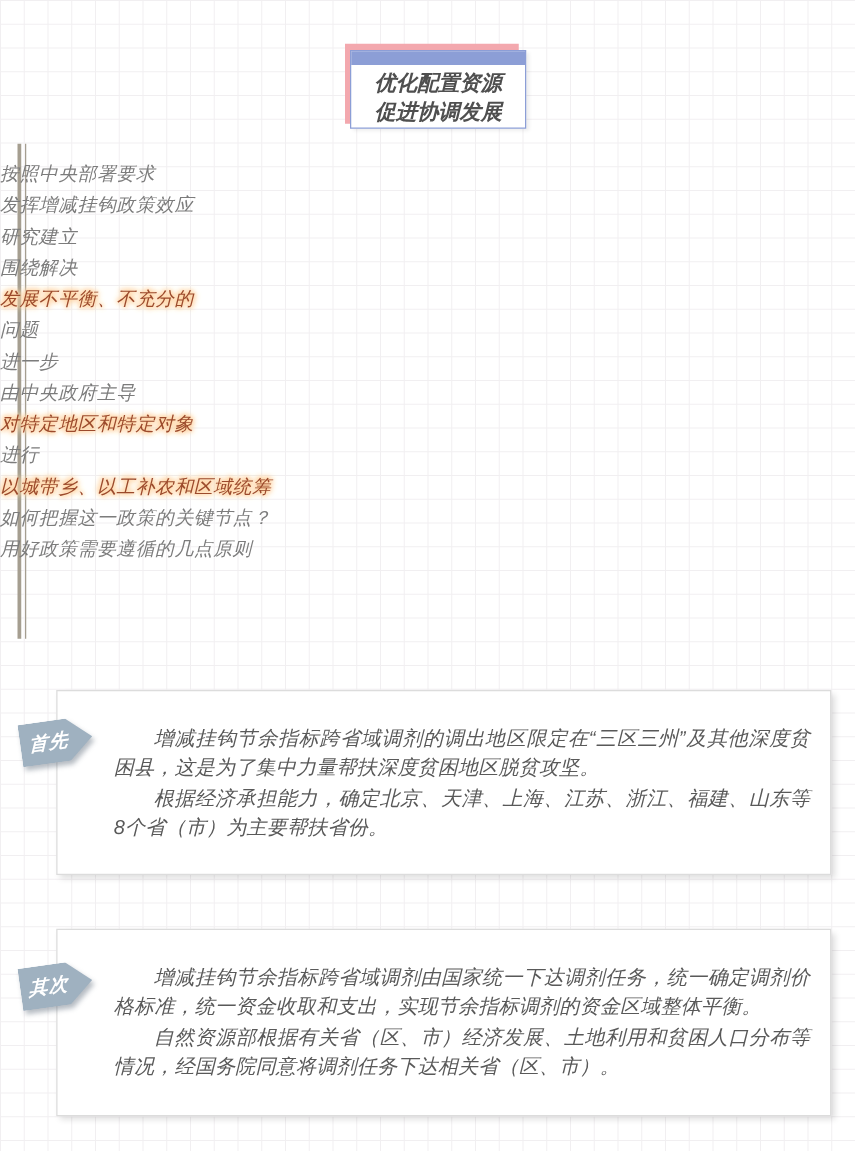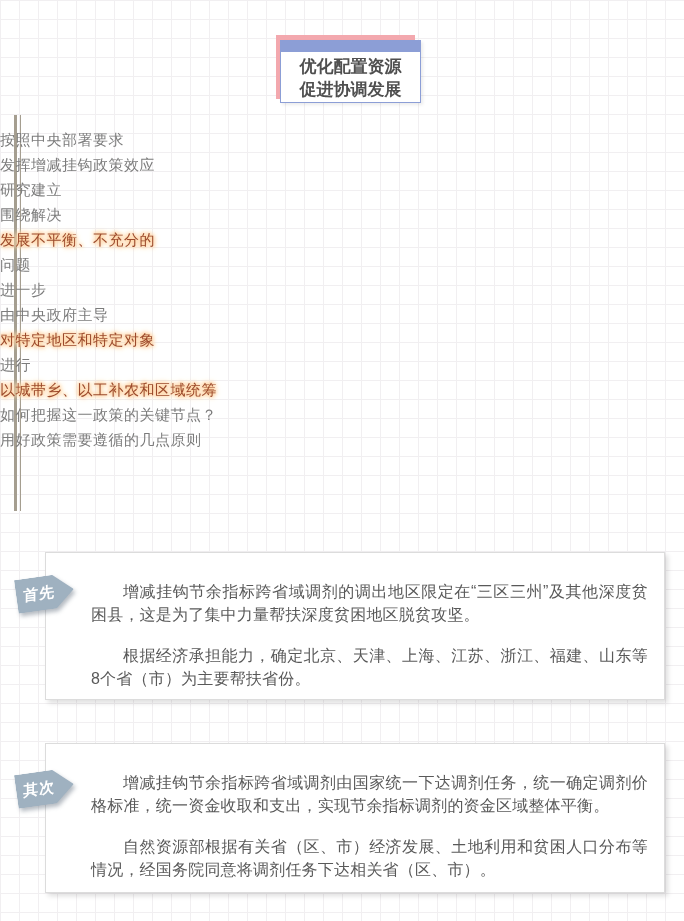--- a/index.html
+++ b/index.html
@@ -19,20 +19,21 @@
     position:relative;
     width:684px; height:921px;
     margin:0 auto;
     background-color:#ffffff;
     background-image:
       linear-gradient(var(--grid-line) 1px, transparent 1px),
       linear-gradient(90deg, var(--grid-line) 1px, transparent 1px);
     background-size:19px 19px;
     font-family:"Liberation Sans","DejaVu Sans",sans-serif;
     overflow:hidden;
+    font-style:italic;
   }
 
   
   .title-card { position:absolute; left:276px; top:35px; width:146px; height:70px; }
   .title-pink { position:absolute; left:0; top:0; width:139px; height:64px; background:var(--accent-pink); }
   .title-front {
     position:absolute; left:4px; top:5px; width:141px; height:63px;
     background:#fff; border:1px solid var(--accent-blue);
     box-shadow:2px 2px 3px rgba(0,0,0,0.08);
   }
@@ -63,21 +64,21 @@
     background:#fff; border:1px solid #dcdcdc;
     box-shadow:3px 3px 5px rgba(0,0,0,0.13);
     padding:27px 16px 0 45px;
   }
   .card-1 { top:552px; height:148px; }
   .card-2 { top:743px; height:150px; }
   .card p {
     font-size:16px; line-height:23px; color:var(--body-text);
     text-indent:2em; text-align:justify; letter-spacing:0.2px;
   }
-  .card p + p { margin-top:18px; }
+  .card p + p { margin-top:2px; }
 
   
   .label {
     position:absolute; left:16px; width:58px; height:34px;
     filter:drop-shadow(2px 3px 2px rgba(90,105,120,0.45));
   }
   .label-1 { top:576px; }
   .label-2 { top:771px; }
   .label-shape {
     width:100%; height:100%;

